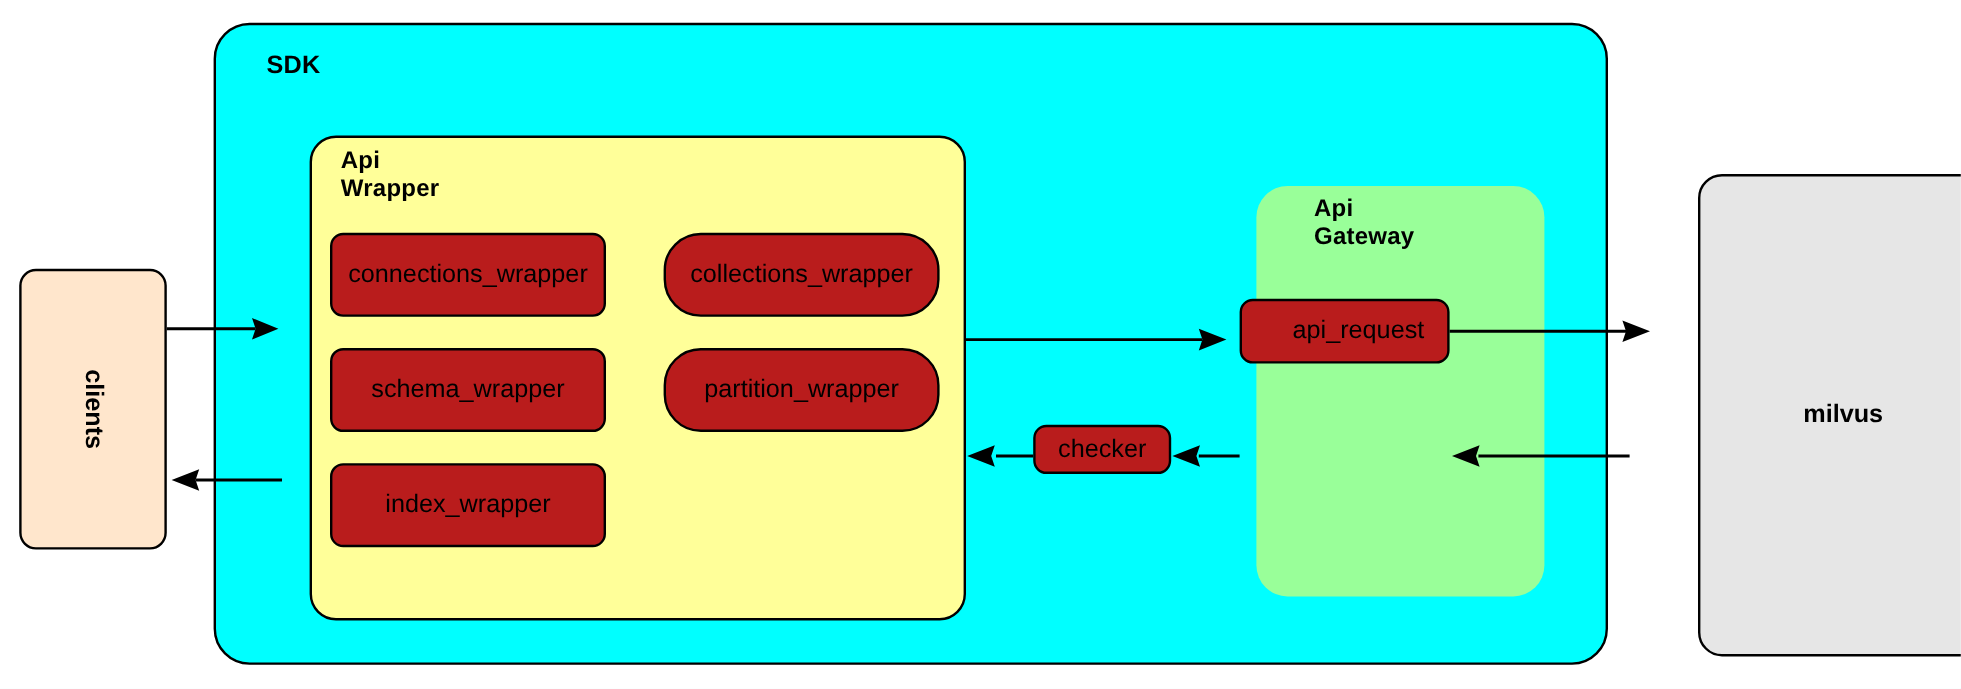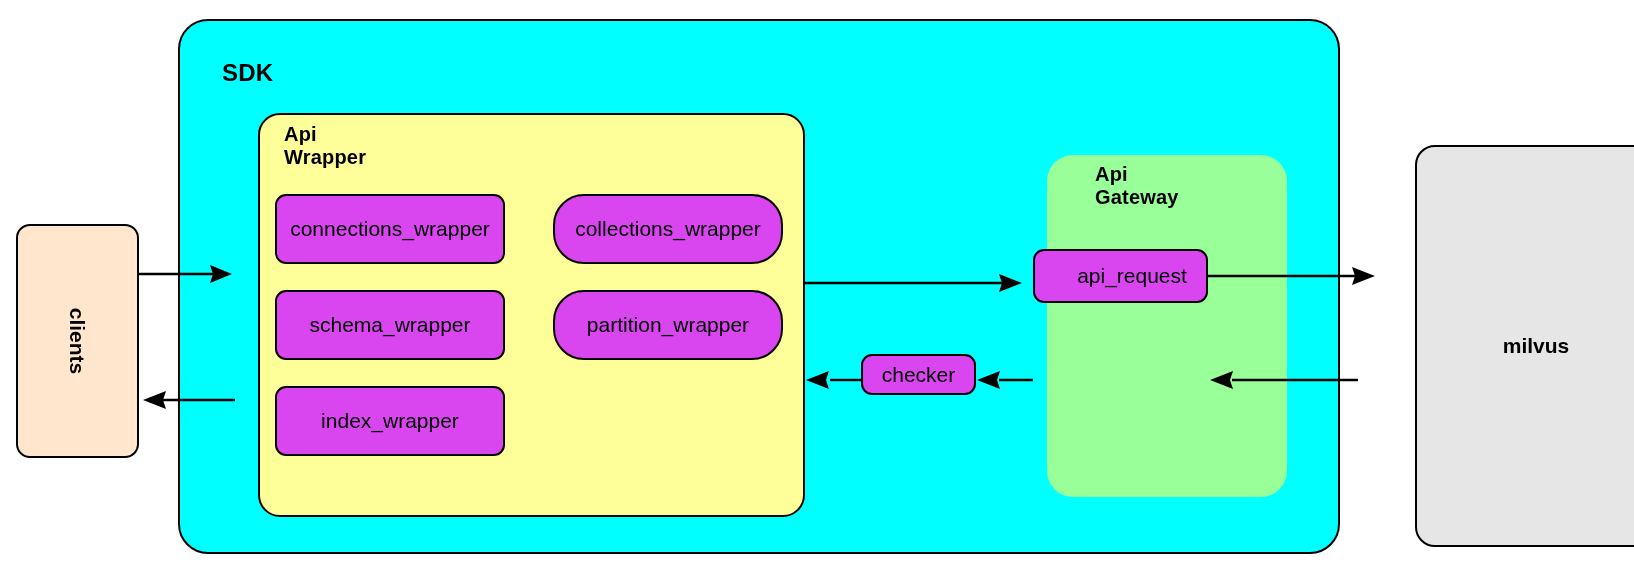--- a/index.html
+++ b/index.html
@@ -11,27 +11,27 @@
   
   .container{border:2px solid #000;border-radius:26px;}
   .sdk{left:178px;top:19px;width:1162px;height:535px;background:#00ffff;border-radius:30px;}
   .apiwrapper{left:258px;top:113px;width:547px;height:404px;background:#ffff99;border-radius:22px;}
   .apigateway{left:1047px;top:155px;width:240px;height:342px;background:#99ff99;border:none;border-radius:26px;}
 
   .container-label{
      position:absolute;font-weight:bold;color:#000;line-height:1.16;
      white-space:pre-line;
   }
-  .sdk-label{left:42px;top:38px;font-size:24px;letter-spacing:.2px;}
+  .sdk-label{left:42px;top:22px;font-size:21px;letter-spacing:.2px;}
   .apiwrapper-label{left:24px;top:8px;font-size:20px;letter-spacing:.2px;}
   .apigateway-label{left:48px;top:8px;font-size:20px;letter-spacing:.2px;}
 
   
   .node{
-     background:#d946ef;border:2px solid #000;border-radius:11px;
+     background:#b91c1c;border:2px solid #000;border-radius:11px;
      display:flex;align-items:center;justify-content:center;
      font-size:21px;color:#000;box-sizing:border-box;
   }
   .wrap-node{width:230px;height:70px;}
   .wrap-c1{left:275px;}
   .wrap-c2{left:553px;border-radius:31px;}
   .wrap-r1{top:194px;}
   .wrap-r2{top:290px;}
   .wrap-r3{top:386px;}
 

